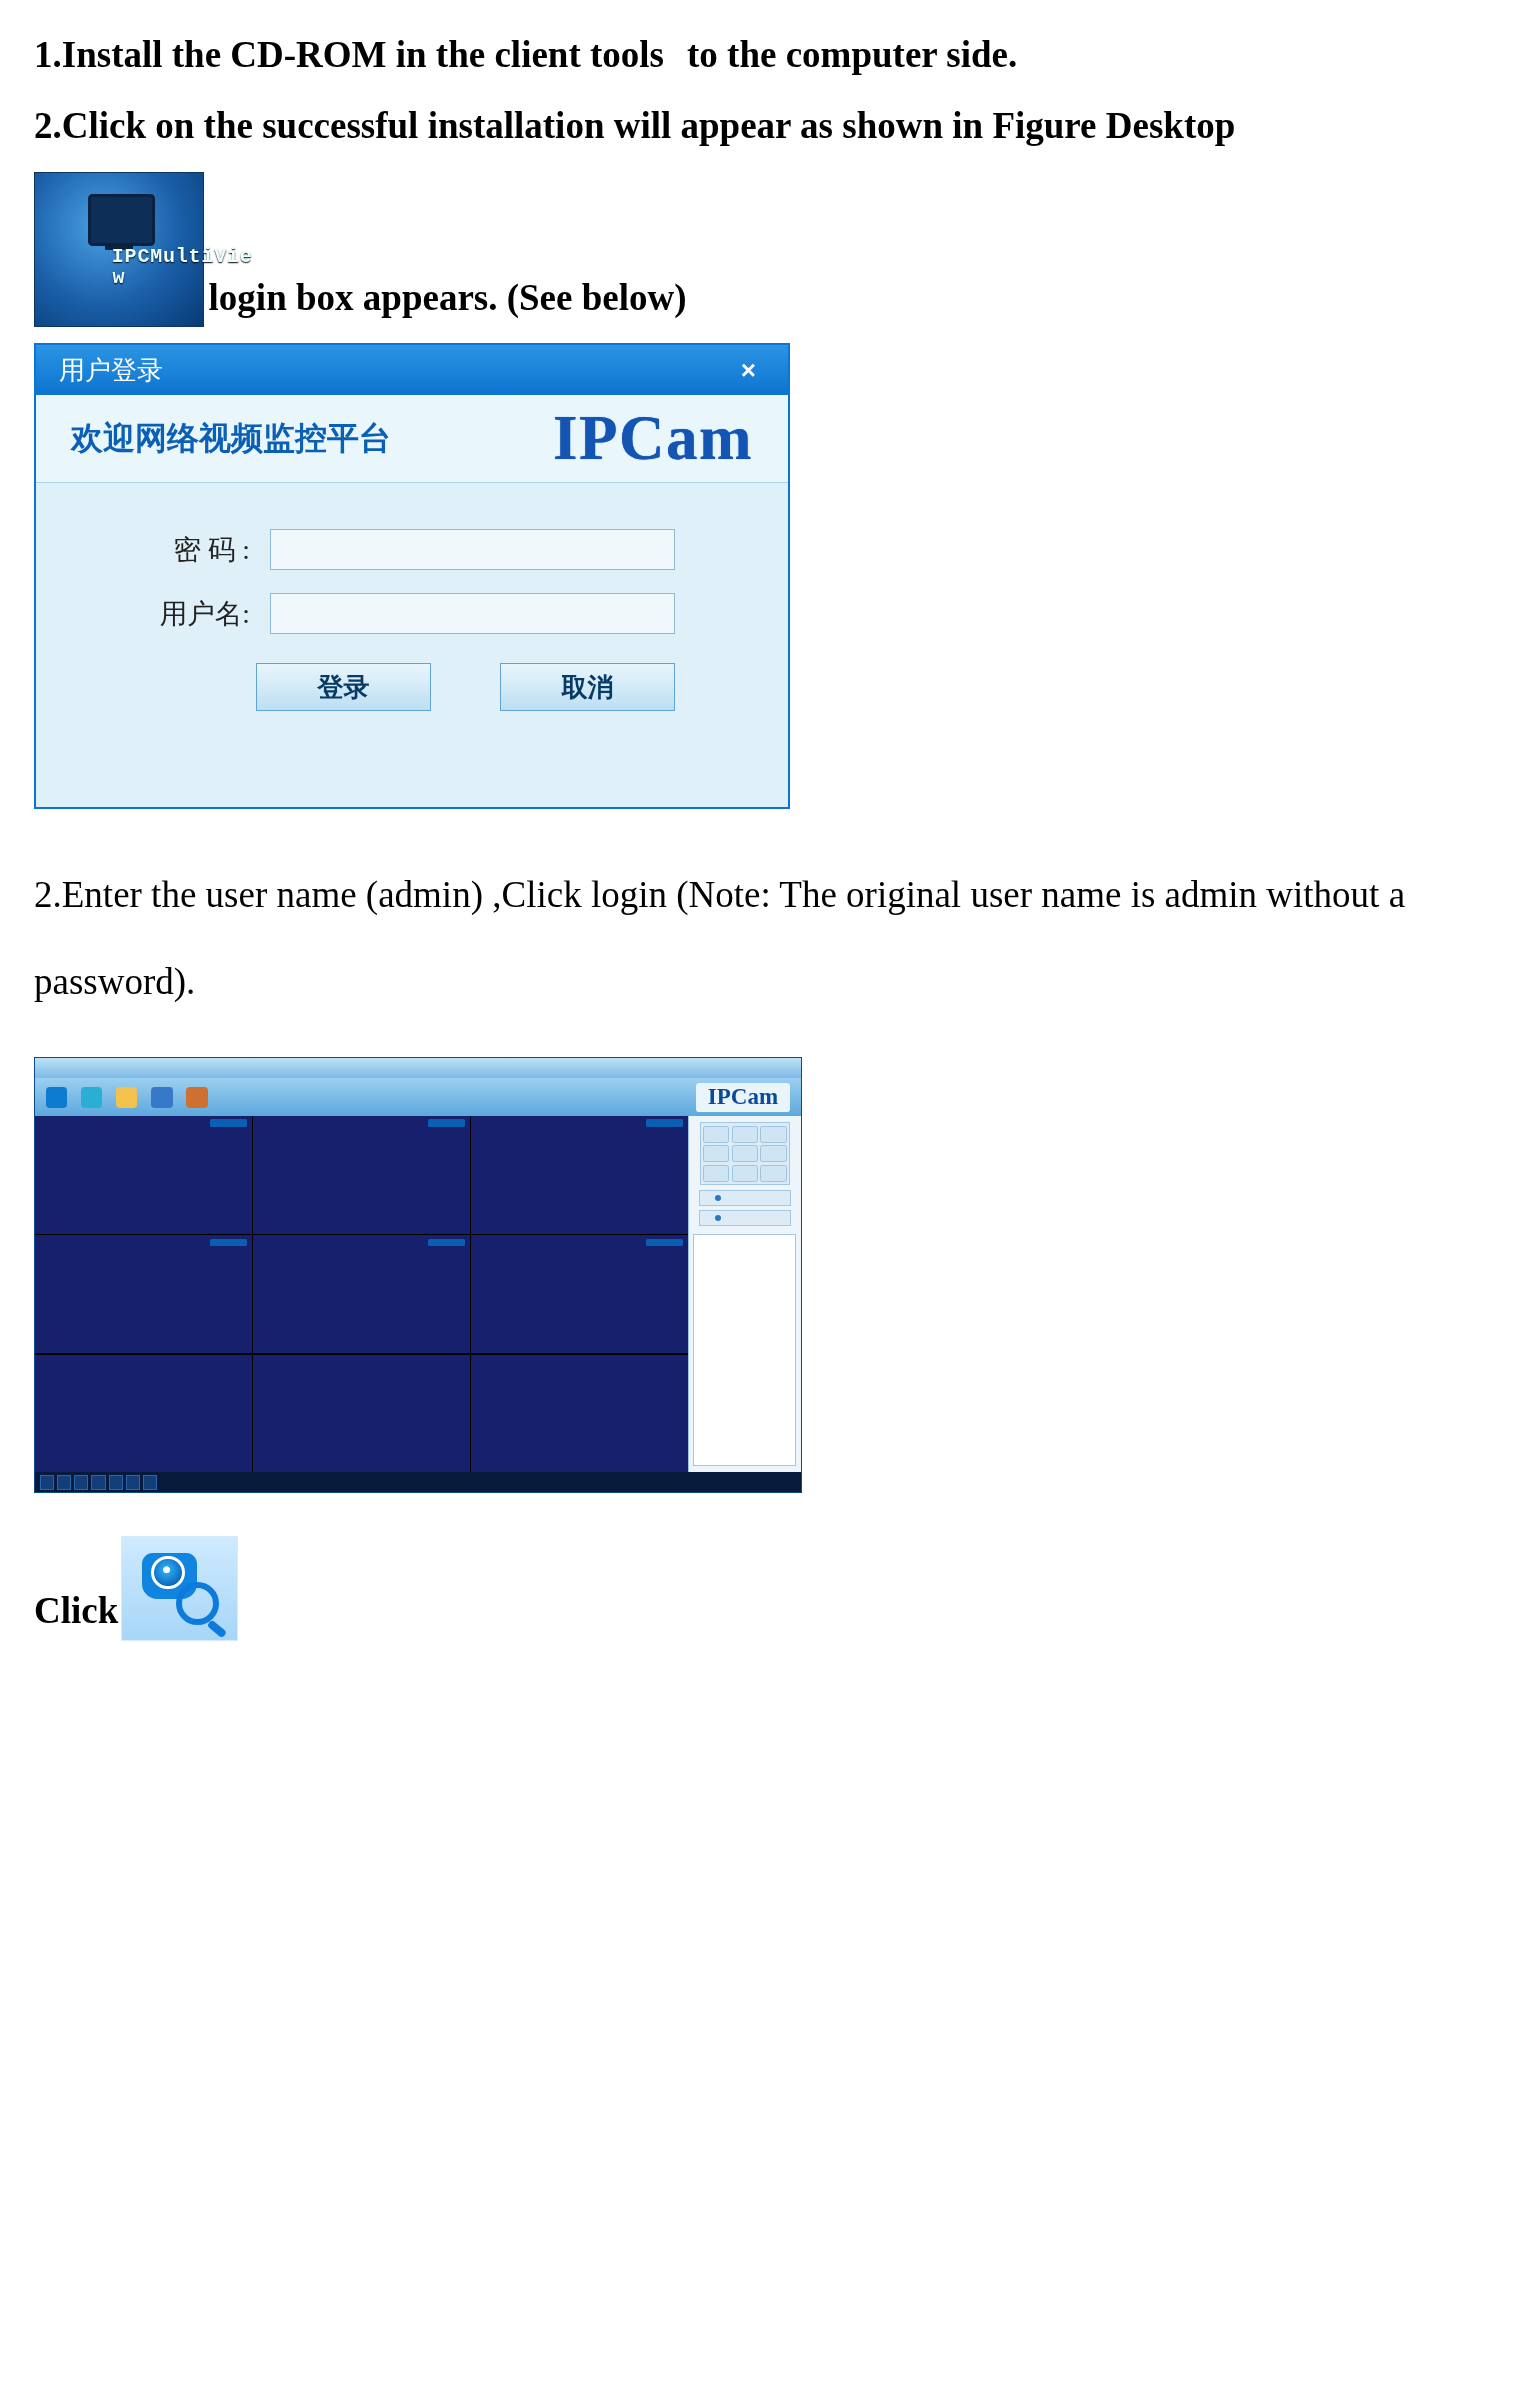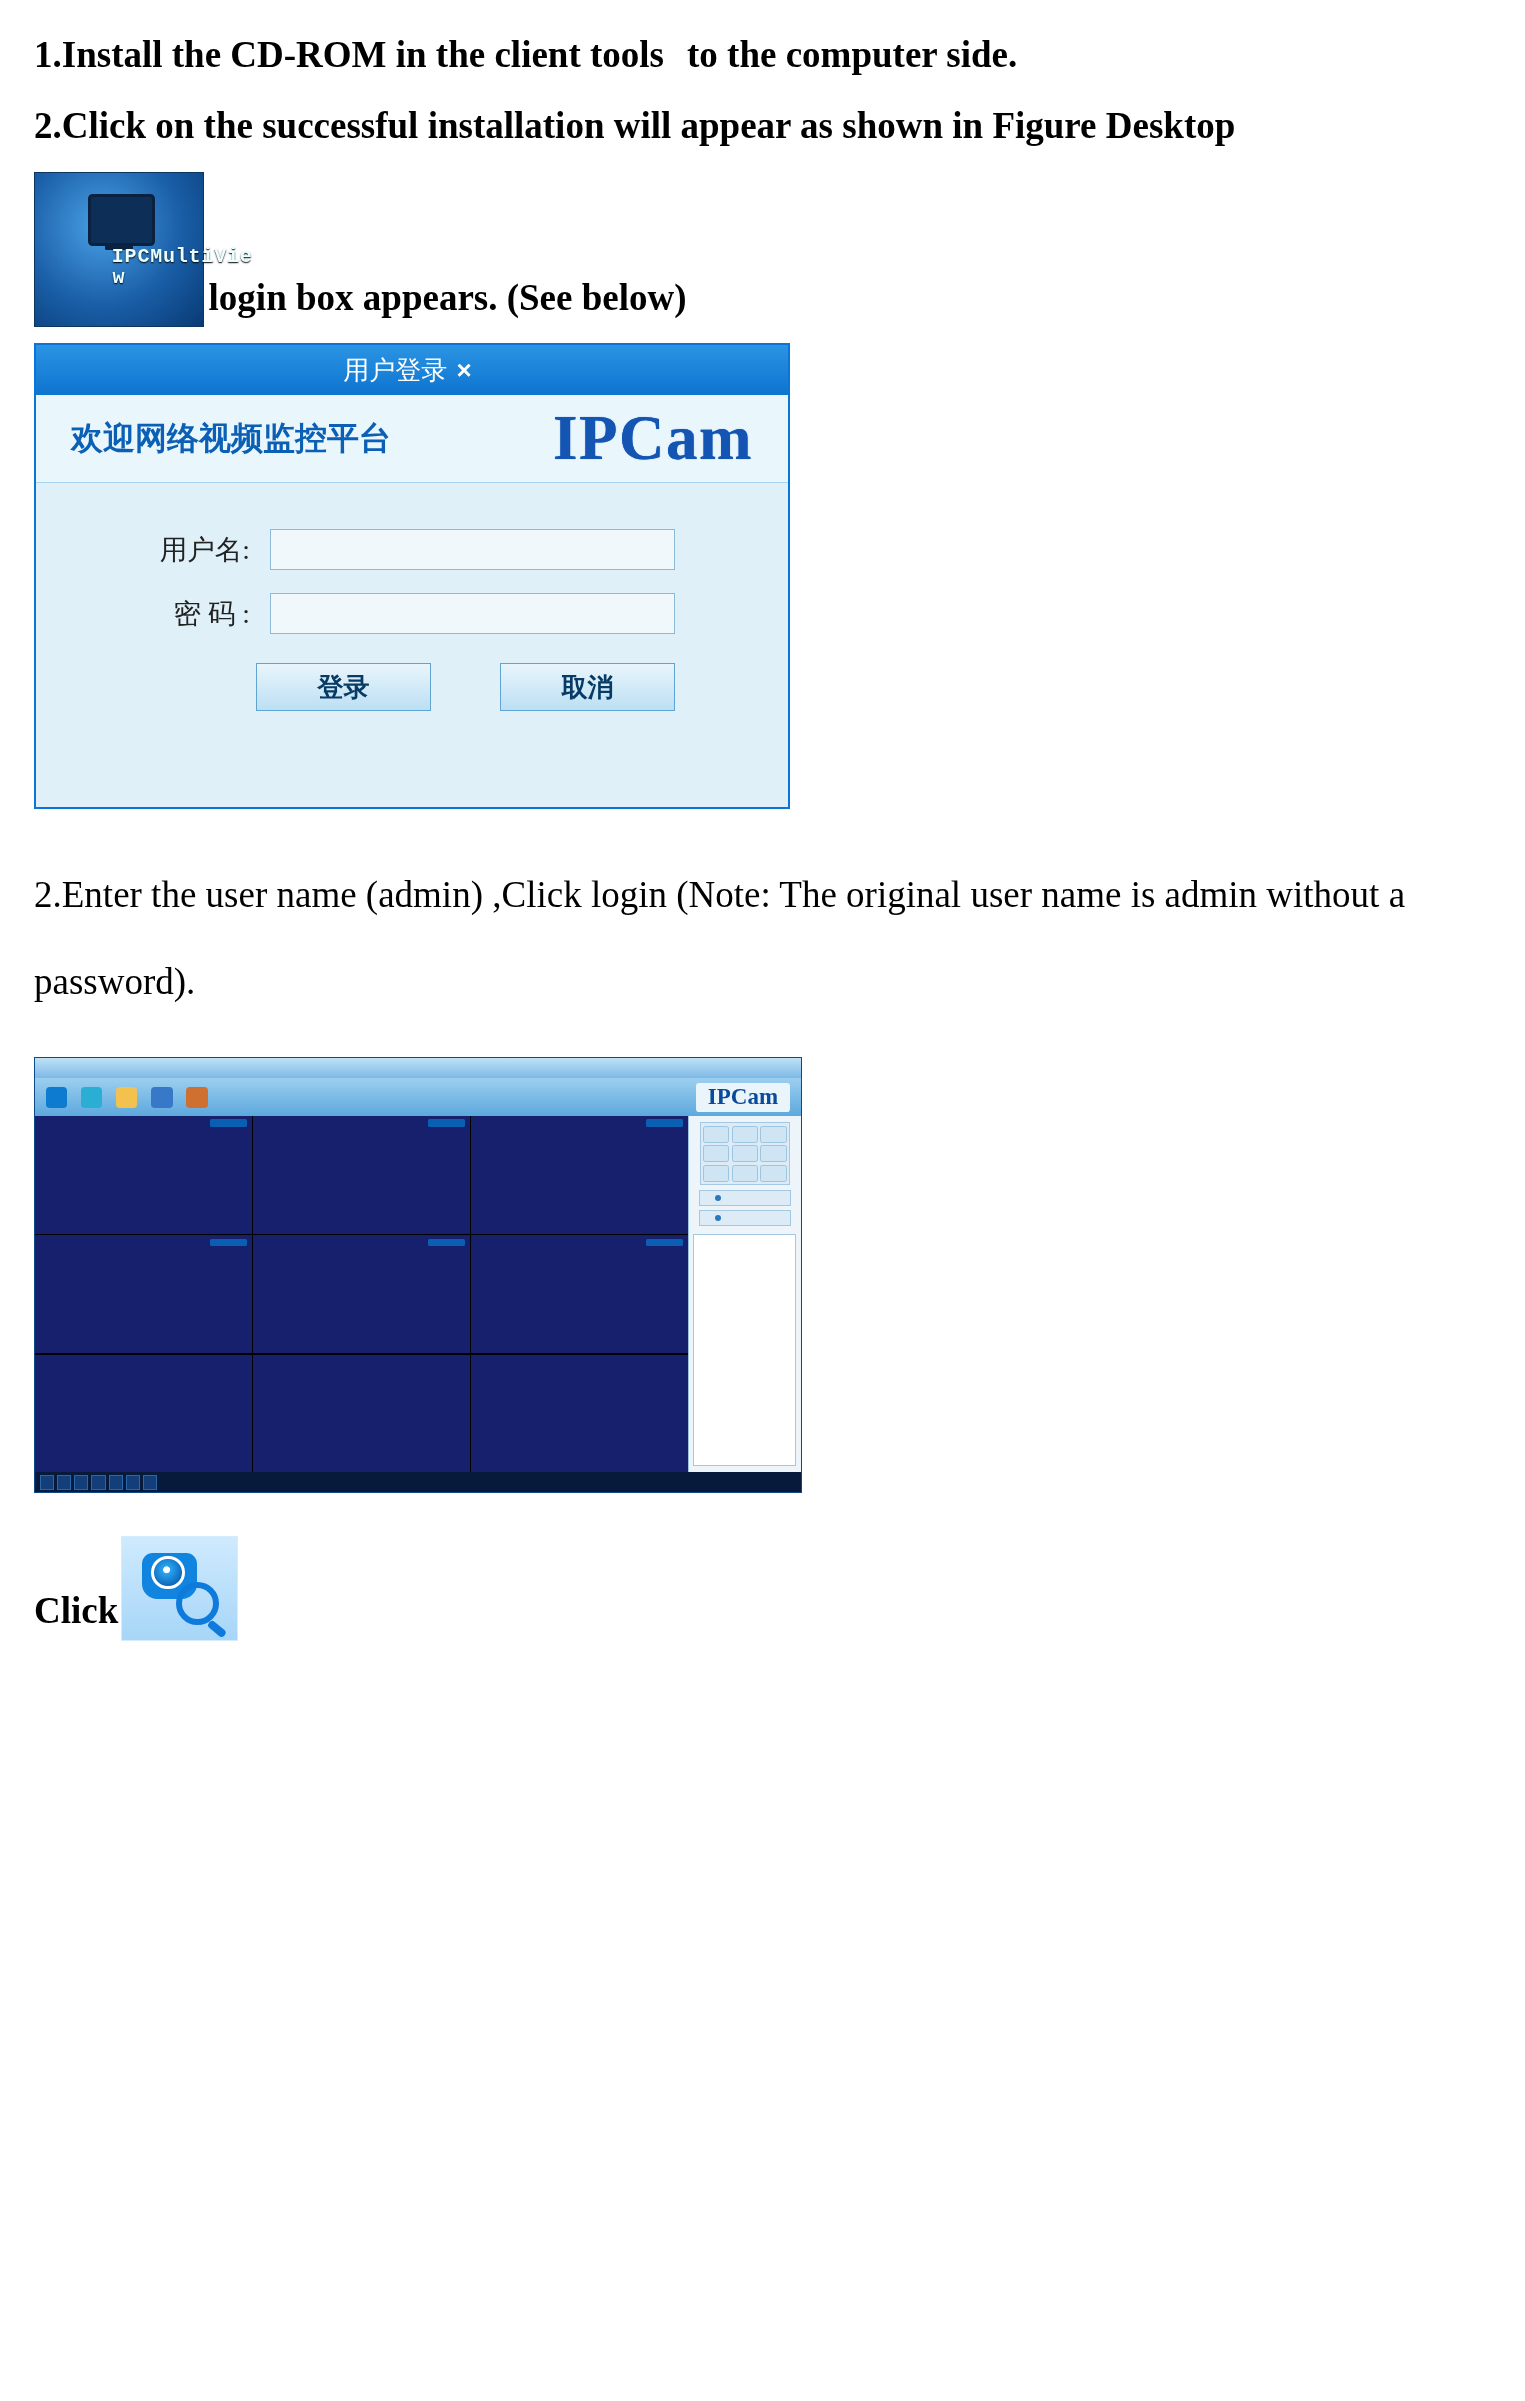--- a/index.html
+++ b/index.html
@@ -61,22 +61,22 @@
   }
 
   
   .login-box{
     width:756px;height:466px;margin:18.3px 0 43px 0;
     border:2.3px solid #0a74d8;background:#dff0f8;position:relative;
     box-sizing:border-box;
   }
   .lb-title{
     height:50px;background:linear-gradient(#2b94e4,#0d74cf);
-    display:flex;align-items:center;justify-content:center;
-    padding:0 29px;
+    display:flex;align-items:center;justify-content:space-between;
+    padding:0 23px;
   }
   .lb-title span{color:#fff;font-family:Arial,"SimSun",sans-serif;font-size:26px;}
   .lb-close{
     color:#fff;font-family:Arial,sans-serif;font-size:31px;font-weight:bold;cursor:pointer;padding:1.5px 9.2px;
   }
   .lb-banner{
     height:87px;background:#e9f6fc;border-bottom:1.5px solid #a9d4ef;
     display:flex;align-items:center;justify-content:space-between;padding:0 35px;
   }
   .lb-welcome{
@@ -194,25 +194,25 @@
   <div class="lb-title">
     <span>用户登录</span>
     <span class="lb-close">×</span>
   </div>
   <div class="lb-banner">
     <span class="lb-welcome">欢迎网络视频监控平台</span>
     <span class="lb-logo">IPCam</span>
   </div>
   <div class="lb-body">
     <div class="lb-row">
+      <span class="lb-lbl">密 码 :</span>
+      <div class="lb-in"></div>
+    </div>
+    <div class="lb-row">
       <span class="lb-lbl">用户名:</span>
-      <div class="lb-in"></div>
-    </div>
-    <div class="lb-row">
-      <span class="lb-lbl">密 码 :</span>
       <div class="lb-in"></div>
     </div>
     <div class="lb-btns">
       <div class="lb-btn">
           <span>登录</span>
         </div>
       <div class="lb-btn">
           <span>取消</span>
         </div>
     </div>

